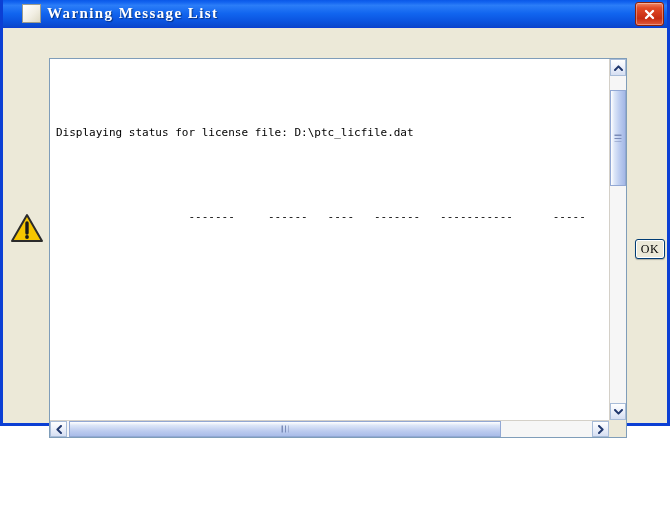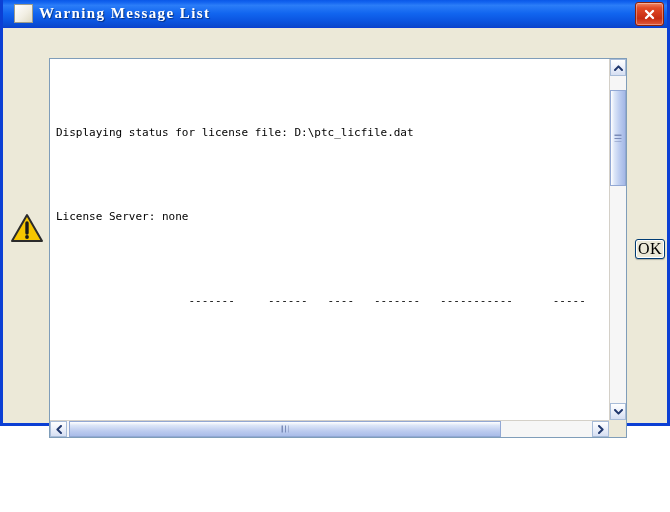--- a/index.html
+++ b/index.html
@@ -87,21 +87,21 @@
   }
 
   .titlebar {
     position: relative;
     height: 28px;
     background: linear-gradient(to bottom,
        #0a58e8 0%, #1364f0 8%, #2b7df8 20%,
        #1165ef 50%, #0b54e0 78%, #0a47cc 100%);
     display: flex;
     align-items: center;
-    padding-left: 8px;
+    padding-left: 16px;
     box-sizing: border-box;
     border-bottom: 1px solid #0b3fd4;
   }
   .win-icon {
     width: 17px;
     height: 17px;
     margin-left: 3px;
     margin-right: 6px;
     background: linear-gradient(135deg, #ffffff 0%, #f2efe4 55%, #ded9c4 100%);
     border: 1px solid #9c9c8c;
@@ -152,21 +152,21 @@
     position: absolute;
     left: 632px;
     top: 211px;
     width: 28px;
     height: 18px;
     background: #ece9d8;
     border: 1px solid #003c74;
     border-radius: 3px;
     box-shadow: inset 0 0 0 1px #ffffff, 0 1px 1px rgba(0,0,0,0.25);
     font-family: "Liberation Serif", serif;
-    font-size: 16px;
+    font-size: 12px;
     color: #000000;
     display: flex;
     align-items: center;
     justify-content: center;
     cursor: pointer;
     letter-spacing: 0.5px;
   }
 
   
   .pane {
@@ -371,21 +371,20 @@
         <path d="M16 10 L16 20" stroke="#1a1a1a" stroke-width="3.4" stroke-linecap="round"></path>
         <circle cx="16" cy="24" r="1.9" fill="#1a1a1a"></circle>
       </svg>
 
       <div class="ok-btn">OK</div>
 
       <div class="pane">
         <div class="pane-inner">
           <div class="mono pane-text">
             <span class="row">Displaying status for license file: D:\ptc_licfile.dat</span>
-            <span class="row">License Server: none</span>
             <span class="row">                    -------     ------   ----   -------   -----------      -----</span>
             
             
             
             
             
             
             
             
             

